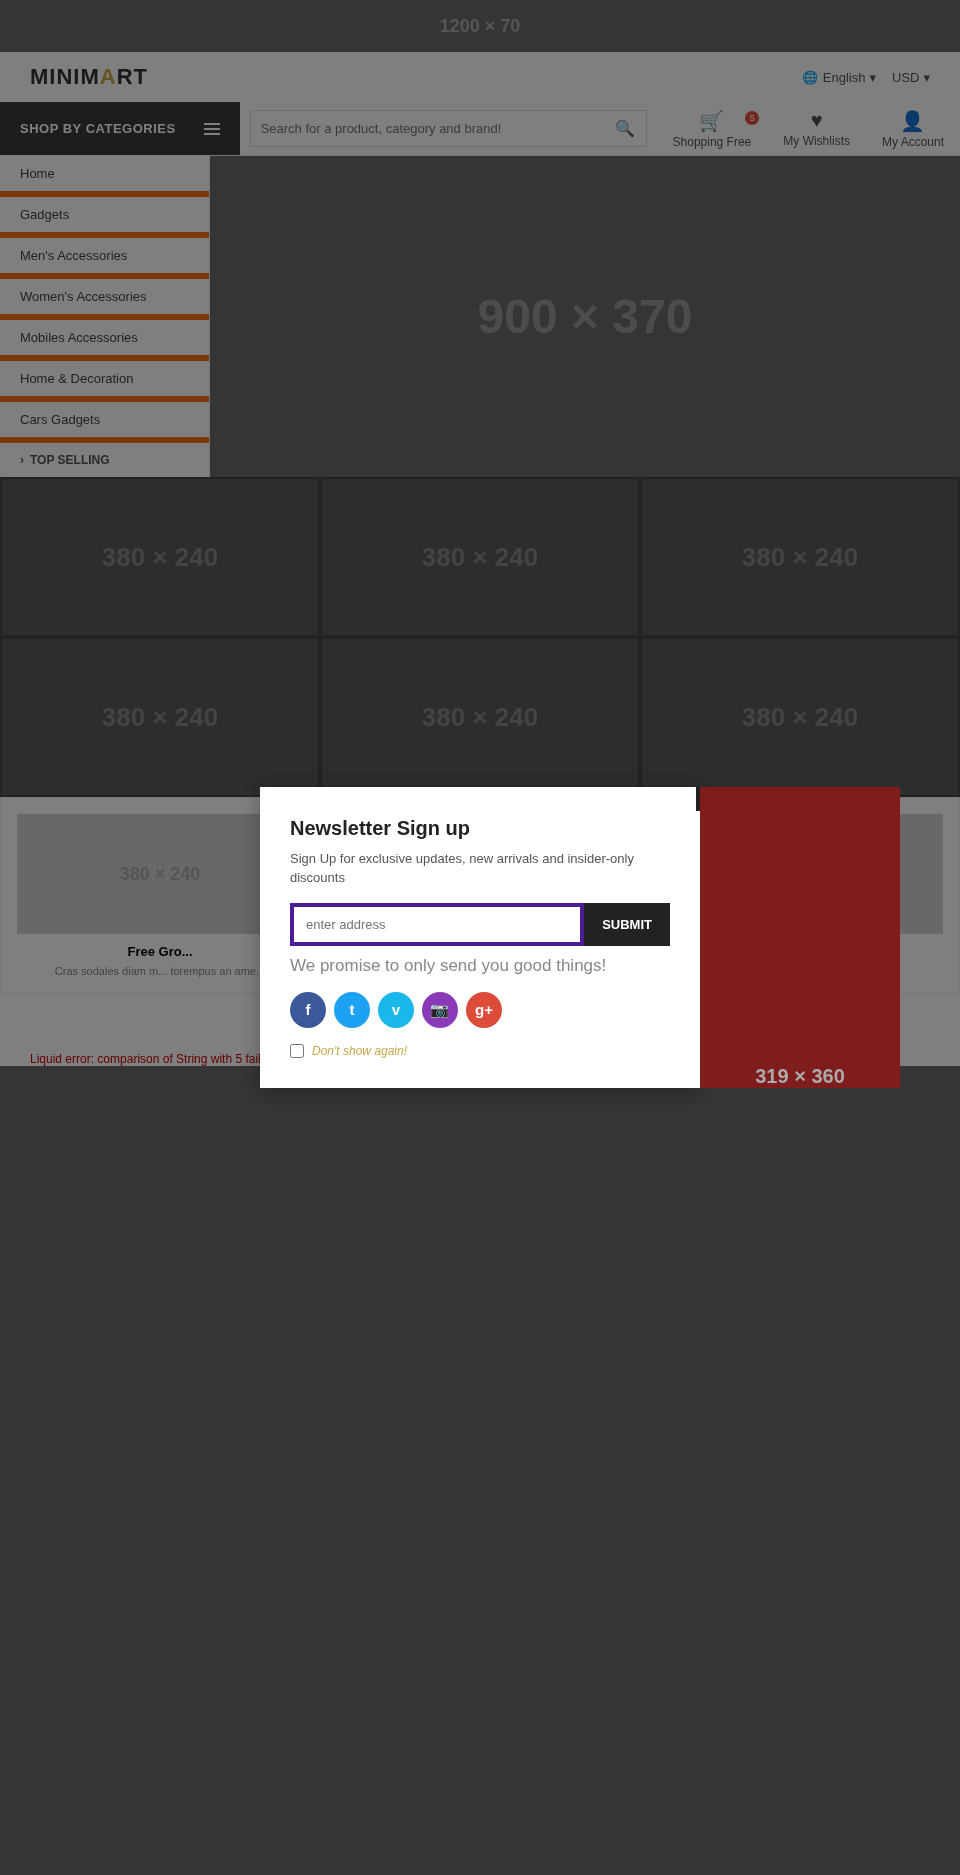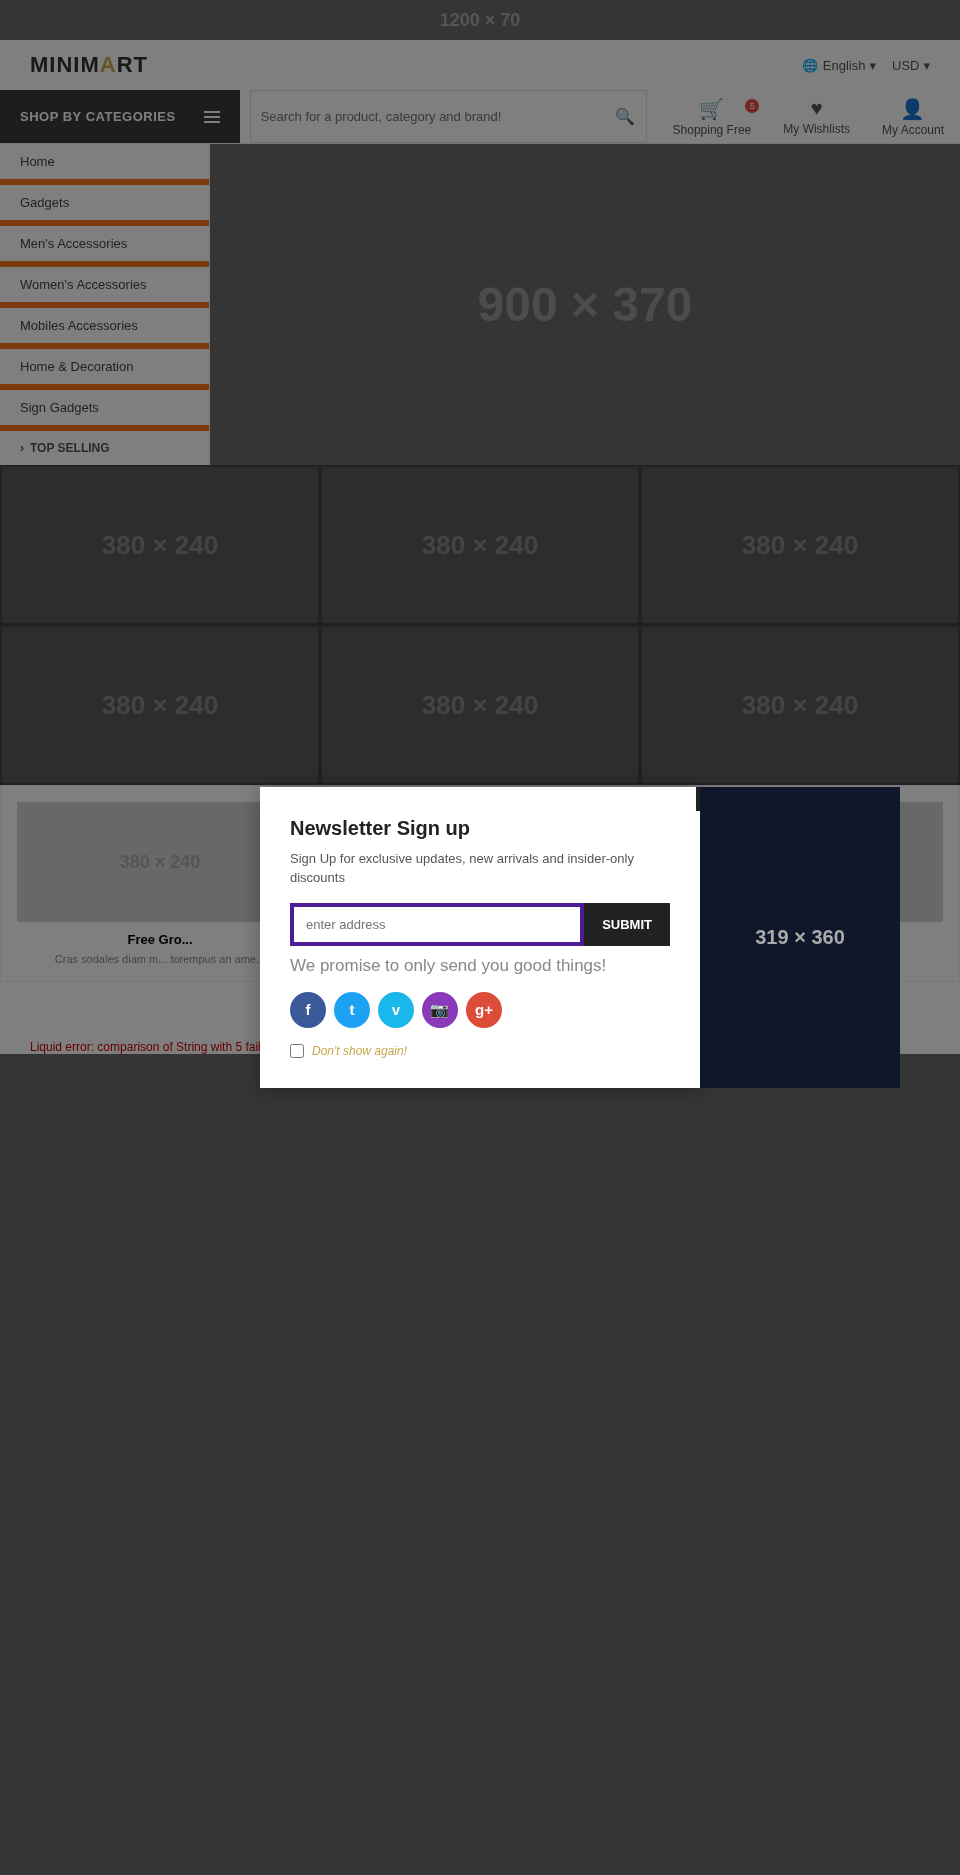--- a/index.html
+++ b/index.html
@@ -1,21 +1,21 @@
 <!DOCTYPE html>
 <html><head>
   <meta charset="utf-8">
   <style>
     * { margin: 0; padding: 0; box-sizing: border-box; }
     body { font-family: Arial, sans-serif; background: #fff; width: 960px; }
 
     
     .top-banner {
       background: #6b6b6b;
-      height: 40px;
+      height: 52px;
       display: flex;
       align-items: center;
       justify-content: center;
       color: #aaa;
       font-size: 18px;
       font-weight: bold;
     }
 
     
     .header {
@@ -76,22 +76,22 @@
       display: block;
       width: 16px;
       height: 2px;
       background: #fff;
     }
     .search-bar {
       flex: 1;
       display: flex;
       align-items: center;
       border: 1px solid #ddd;
-      margin: 0 10px;
-      padding: 16px 10px;
+      margin: 8px 10px;
+      padding: 8px 10px;
     }
     .search-bar input {
       flex: 1;
       border: none;
       outline: none;
       font-size: 13px;
       color: #999;
     }
     .search-btn {
       background: none;
@@ -375,23 +375,23 @@
       cursor: pointer;
     }
 
     
     .modal-right {
       position: absolute;
       right: -200px;
       top: 0;
       width: 200px;
       height: 100%;
-      background: #0f172a;
-      display: flex;
-      align-items: center;
+      background: #7f1d1d;
+      display: flex;
+      align-items: flex-end;
       justify-content: center;
       color: #aaa;
       font-size: 20px;
       font-weight: bold;
     }
   </style>
 </head>
 <body>
 
 <div class="top-banner">
@@ -460,21 +460,21 @@
     <div class="sidebar-item">
       <span>Women's Accessories</span>
     </div>
     <div class="sidebar-item">
       <span>Mobiles Accessories</span>
     </div>
     <div class="sidebar-item">
       <span>Home &amp; Decoration</span>
     </div>
     <div class="sidebar-item">
-      <span>Sign Gadgets</span>
+      <span>Cars Gadgets</span>
     </div>
     <div class="sidebar-top-selling">
       <span>›</span>
       <span>TOP SELLING</span>
     </div>
   </div>
 
   <div class="hero-area">
     <span>900 × 370</span>
   </div>

